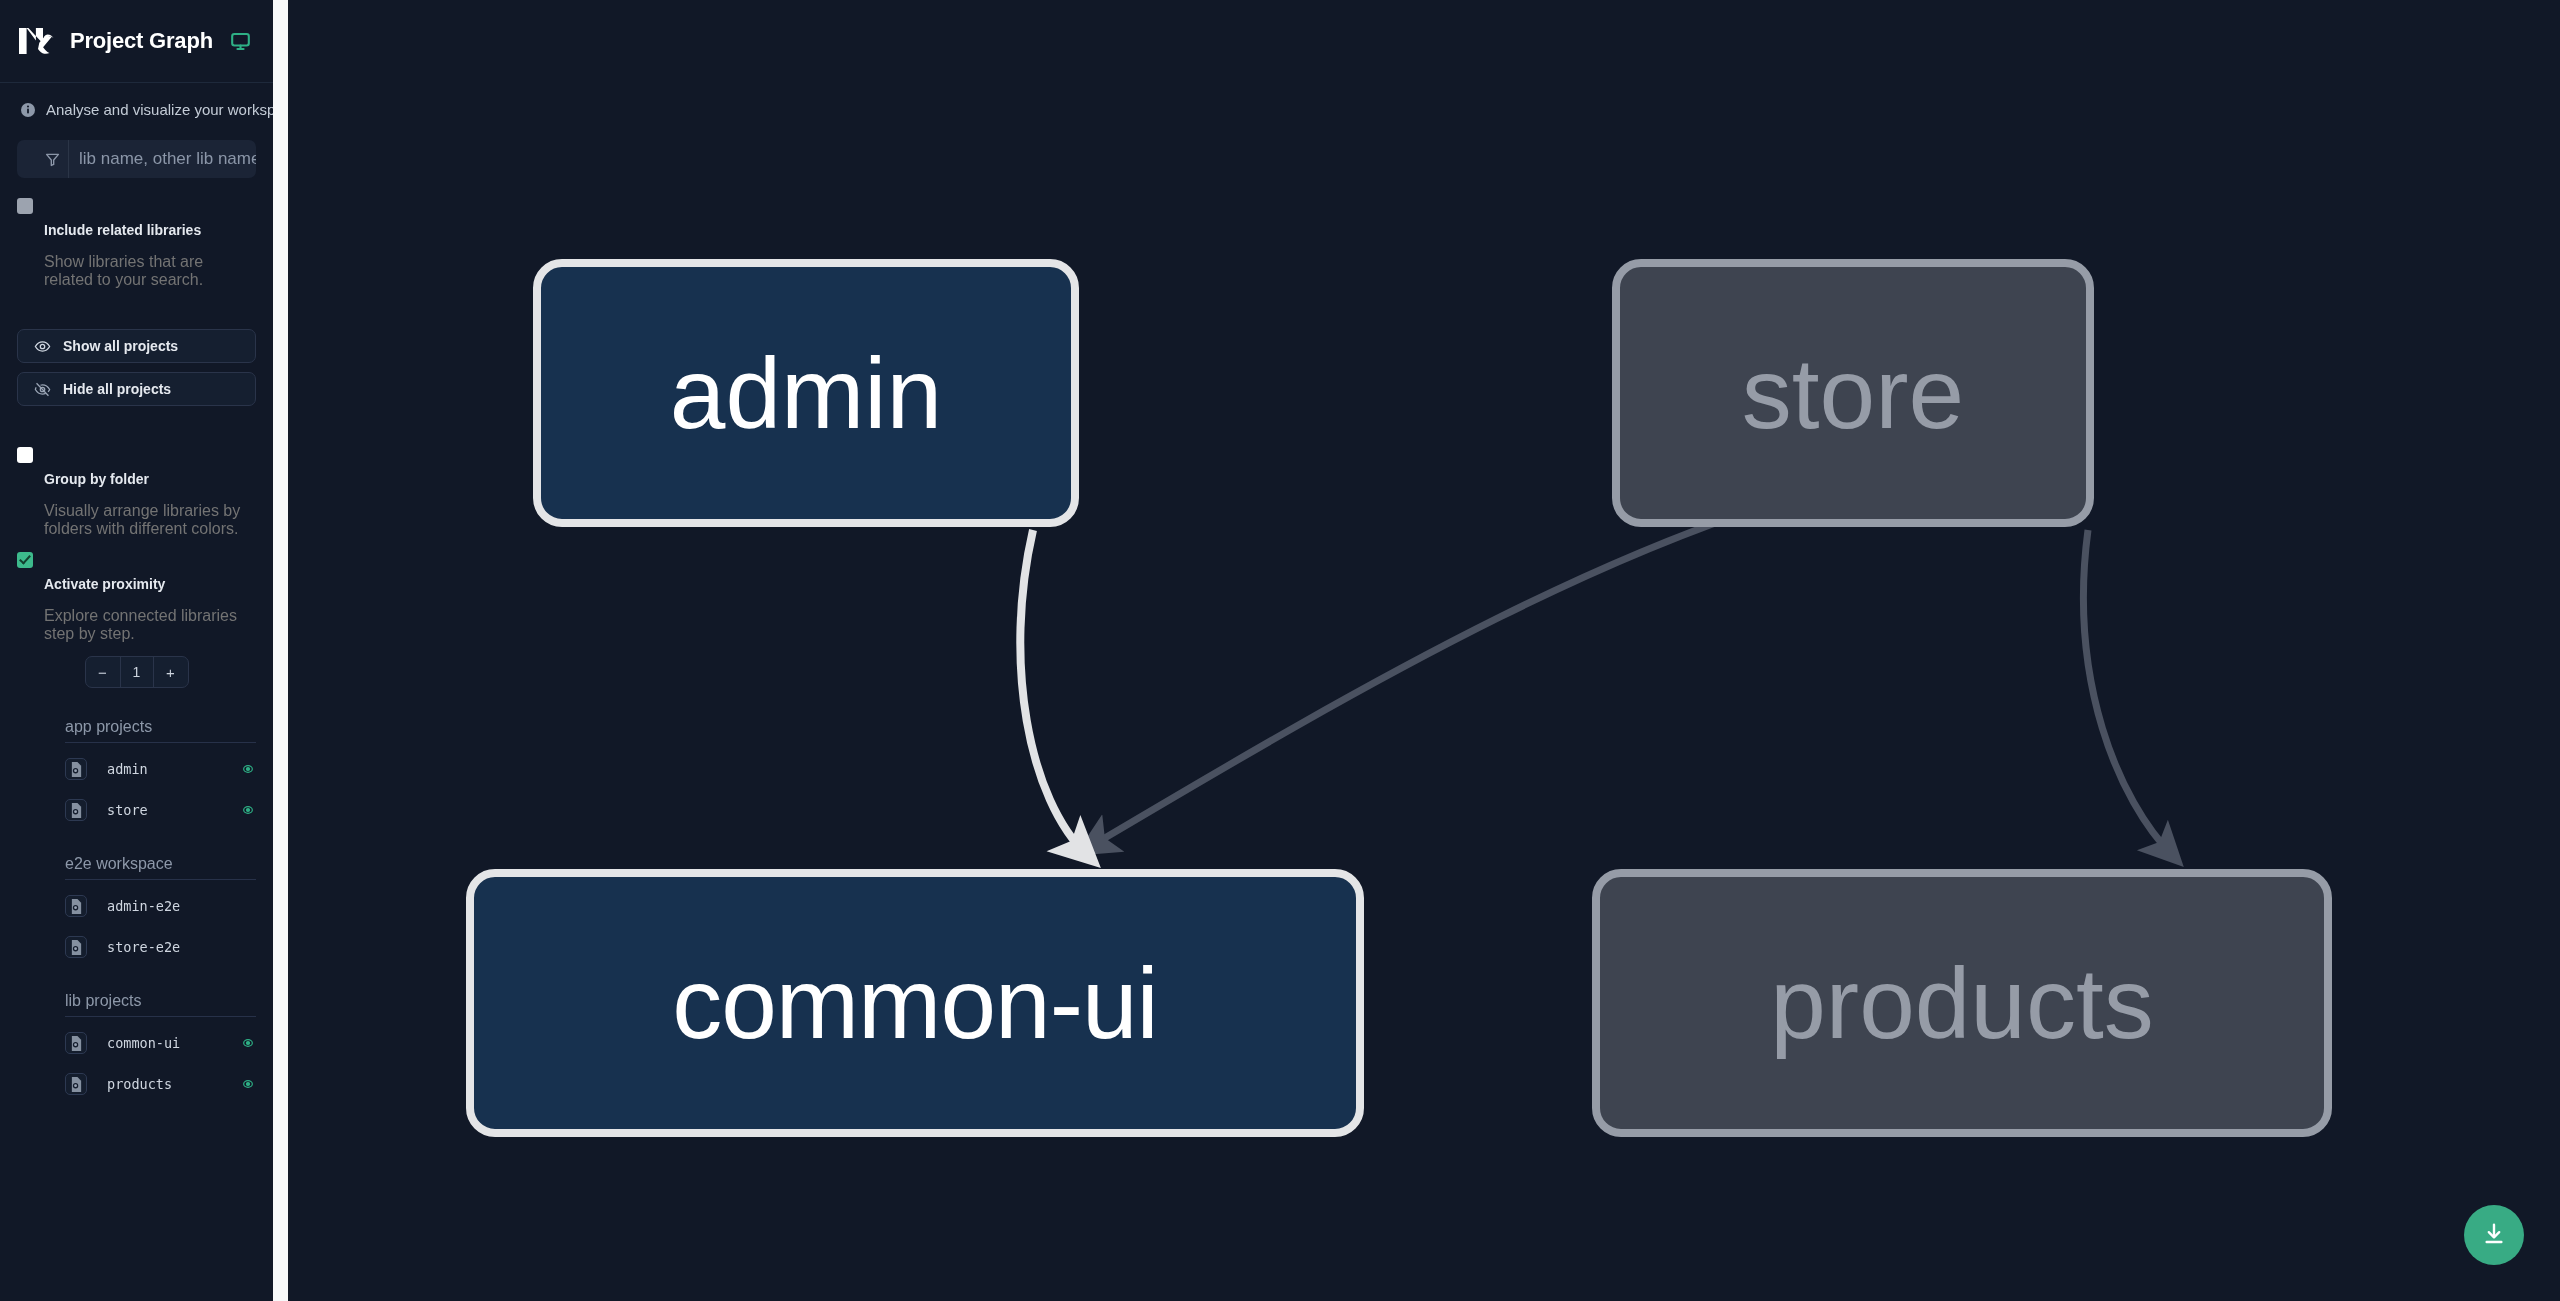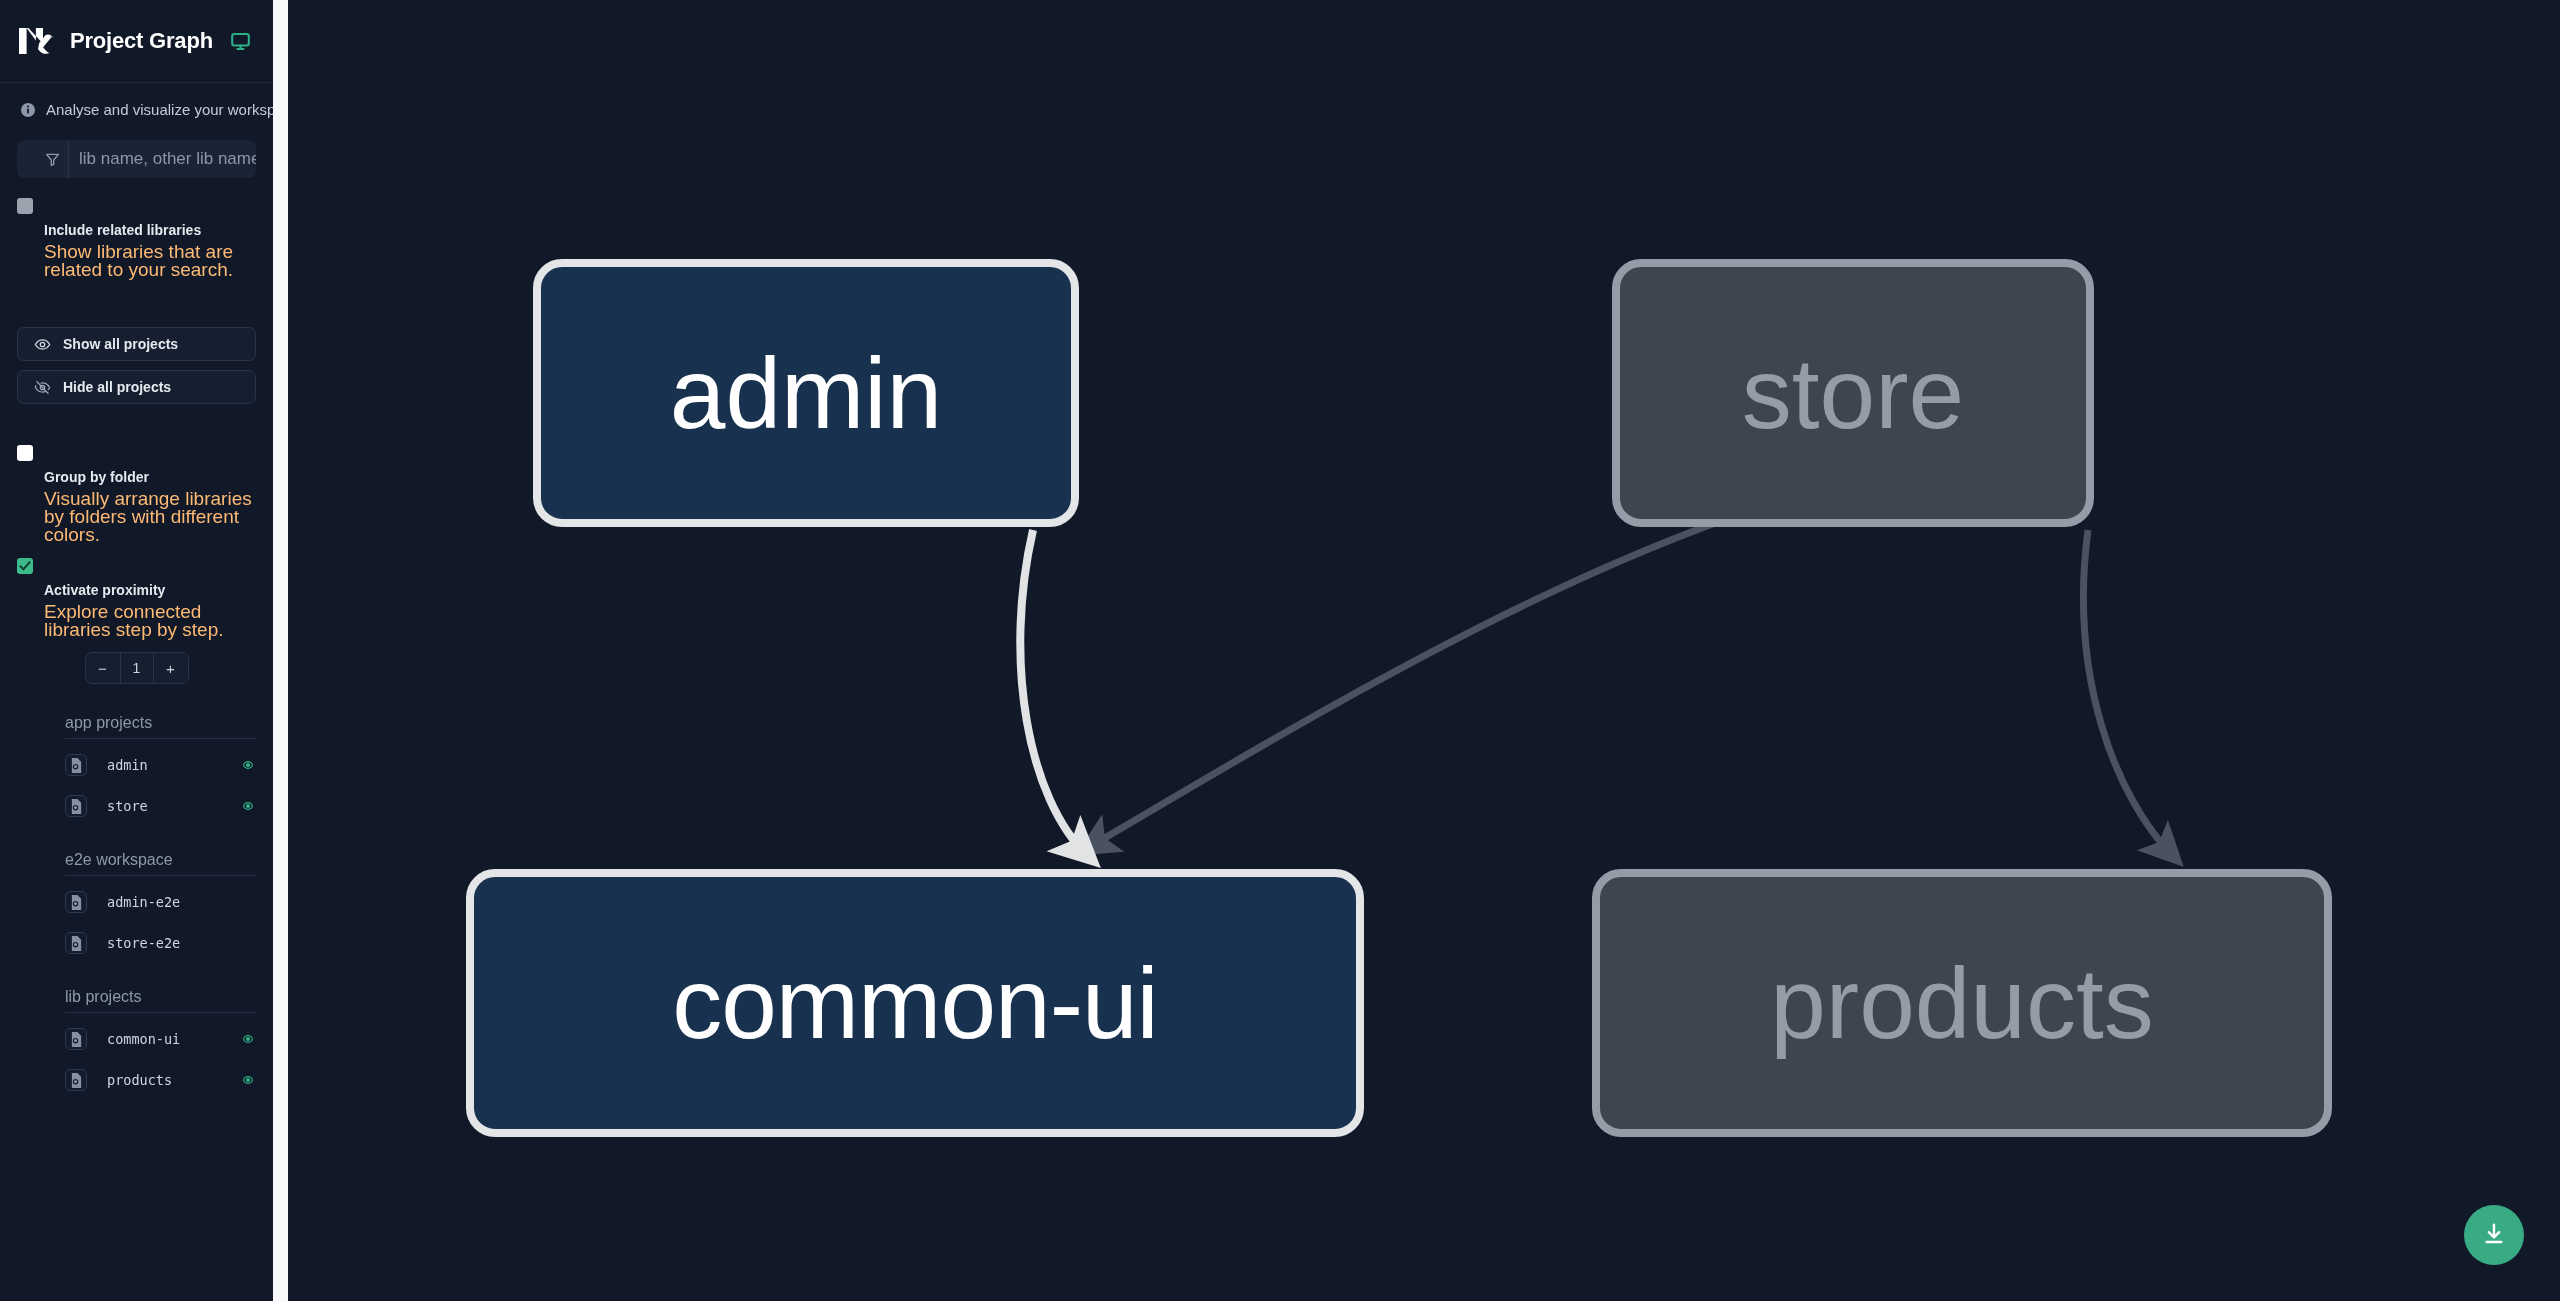--- a/index.html
+++ b/index.html
@@ -127,28 +127,28 @@
   .opt-text { min-width: 0; }
   .opt-label {
     font-size: 14px;
     font-weight: bold;
     color: #e5e9ef;
     line-height: 18px;
     white-space: nowrap;
     margin-top: 26px;
   }
   .opt-desc {
-    font-size: 19px;
-    color: #fdba74;
+    font-size: 16px;
+    color: #737373;
     line-height: 18px;
-    margin-top: 4px;
-  }
-
-  
-  .btn-stack { padding: 16px 17px; margin-top: 32px; }
+    margin-top: 14px;
+  }
+
+  
+  .btn-stack { padding: 16px 17px; margin-top: 24px; }
   .side-btn {
     height: 34px;
     width: 100%;
     background: #151f30;
     border: 1px solid #2a3purpose;
     border: 1px solid #2a344a;
     border-radius: 7px;
     display: flex;
     align-items: center;
     padding-left: 16px;

